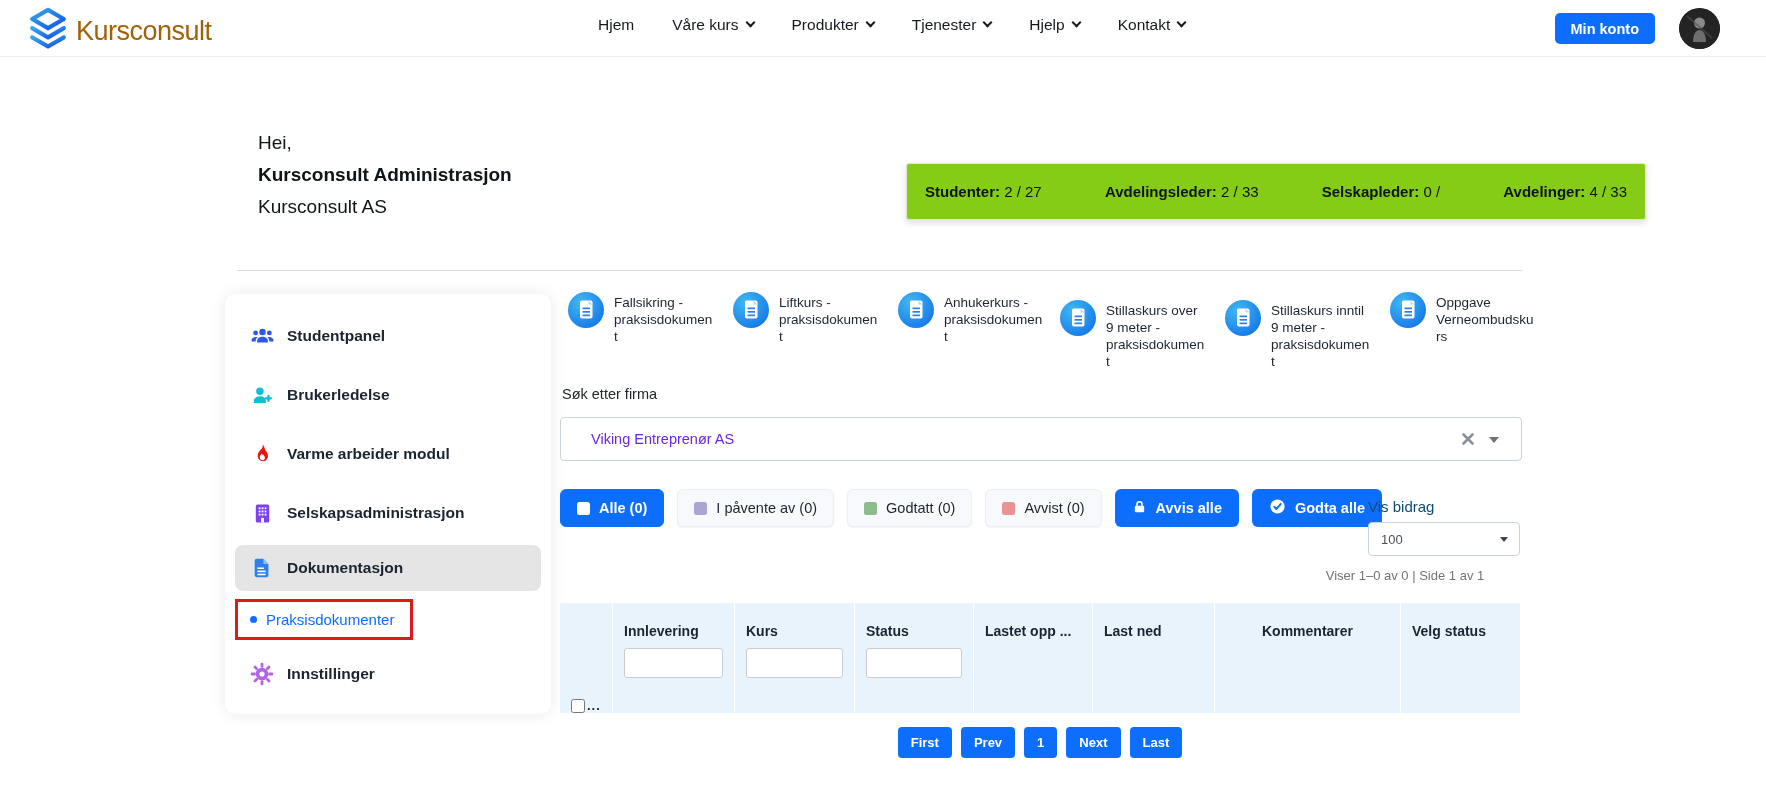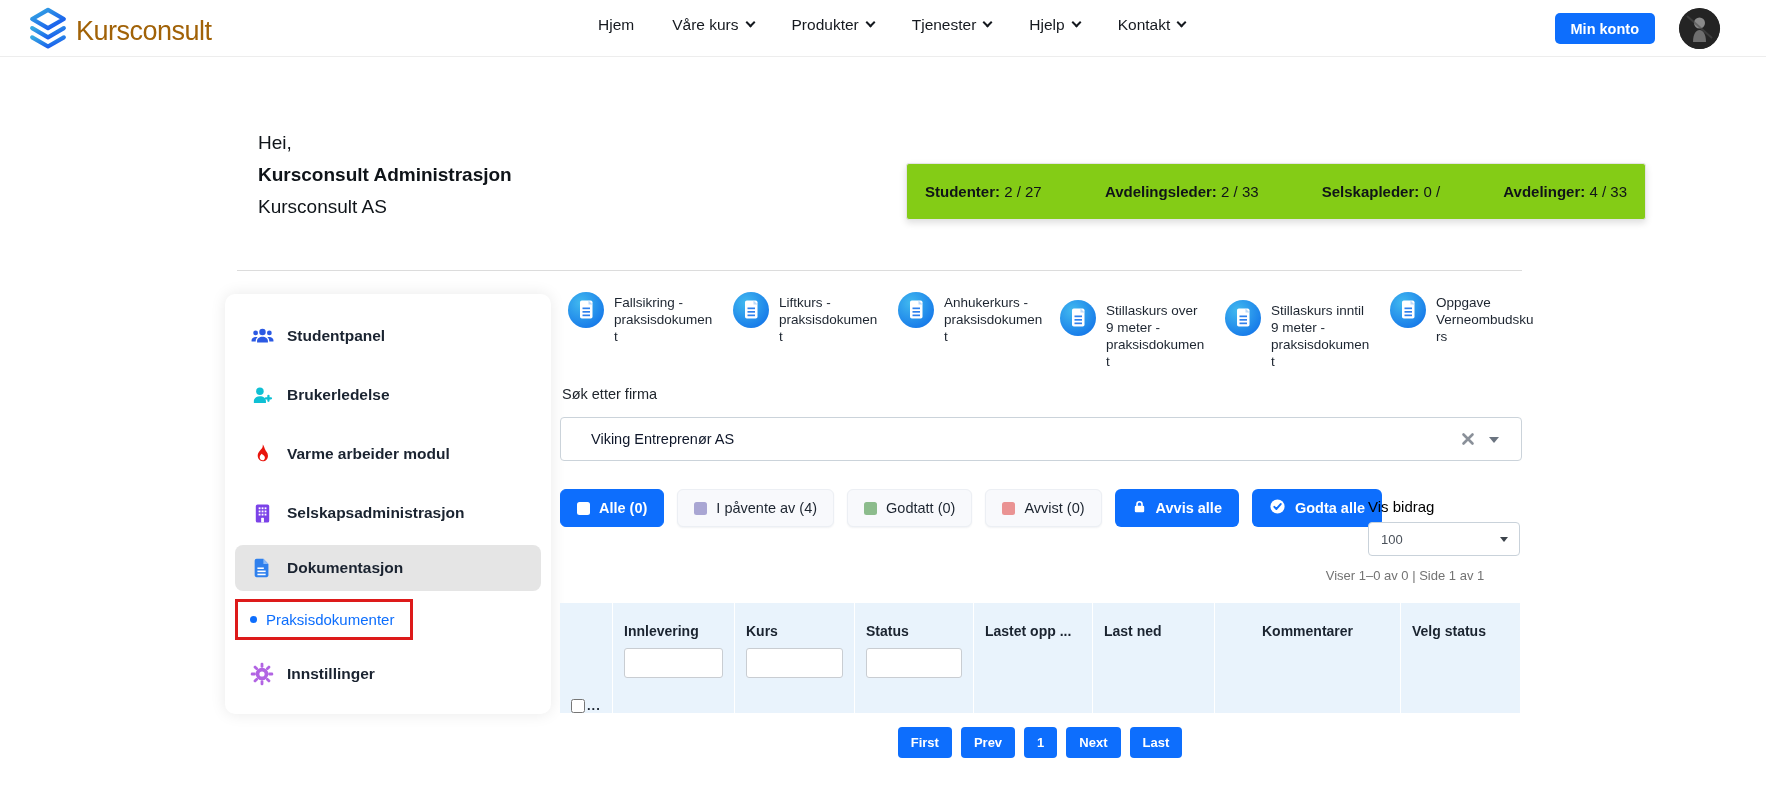--- a/index.html
+++ b/index.html
@@ -39,34 +39,34 @@
   .praksis-label { position:absolute; left:28px; font-size:15px; color:#0d6efd; white-space:nowrap; }
 
   
   .tiles { position:absolute; left:560px; top:292px; }
   .tile { position:absolute; top:0; width:158px; display:flex; gap:10px; align-items:flex-start; cursor:pointer; }
   .tile-txt { width:102px; font-size:13.5px; line-height:17px; color:#1d2530; overflow-wrap:anywhere; padding-top:2px; }
 
   
   .search-label { position:absolute; left:562px; top:386px; font-size:14.5px; color:#20262d; }
   .company-select { position:absolute; left:560px; top:417px; width:962px; height:44px; background:#fff; border:1px solid #cbd3da; border-radius:4px; display:flex; align-items:center; cursor:pointer; }
-  .company-value { margin-left:30px; font-size:14.5px; color:#0f172a; }
+  .company-value { margin-left:30px; font-size:14.5px; color:#6d28d9; }
   .clear-x { position:absolute; right:46px; top:14px; width:14px; height:14px; cursor:pointer; }
   .sel-caret { position:absolute; right:22px; top:19px; width:0; height:0; border-left:5px solid transparent; border-right:5px solid transparent; border-top:6px solid #6b7480; }
 
   
   .filterbar { position:absolute; left:560px; top:489px; display:flex; gap:13px; align-items:center; }
   .fbtn { height:38px; display:flex; align-items:center; gap:9px; border-radius:6px; font-size:14.5px; padding:0 16px; cursor:pointer; white-space:nowrap; }
   .fbtn-light { background:#f8f9fc; border:1px solid #eceff4; box-shadow:0 1px 2px rgba(20,30,60,.06); color:#1d2530; }
   .fbtn-primary { background:#0d6efd; color:#fff; font-weight:600; border:1px solid #0d6efd; }
   .swatch { width:13px; height:13px; border-radius:2.5px; flex:0 0 auto; }
   .action-btn { height:38px; display:flex; align-items:center; gap:9px; border-radius:6px; font-size:14.5px; font-weight:700; padding:0 17px; }
 
   
-  .visbidrag-label { position:absolute; left:1368px; top:498px; font-size:15px; color:#000000; }
+  .visbidrag-label { position:absolute; left:1368px; top:498px; font-size:15px; color:#0c4a6e; }
   .pagesize { position:absolute; left:1368px; top:522px; width:152px; height:34px; border:1px solid #c9d2da; border-radius:4px; background:#fff; display:flex; align-items:center; cursor:pointer; }
   .pagesize-value { margin-left:12px; font-size:13px; color:#4a5священ: }
   .pagesize-value { margin-left:12px; font-size:13px; color:#4a515a; }
   .ps-caret { position:absolute; right:11px; top:14px; width:0; height:0; border-left:4.5px solid transparent; border-right:4.5px solid transparent; border-top:5.5px solid #3c434b; }
   .summary { position:absolute; left:1290px; top:568px; width:230px; text-align:center; font-size:13px; color:#737373; }
 
   
   .table-head { position:absolute; left:560px; top:603px; width:960px; height:110px; display:flex; background:#e9f3fc; }
   .th { position:relative; height:110px; border-right:1px solid #fff; padding:20px 11px 0 11px; font-size:14px; font-weight:700; color:#1b2430; }
   .th:last-child { border-right:none; }
@@ -342,21 +342,21 @@
     <span class="sel-caret"></span>
   </div>
 
   <div class="filterbar">
     <div class="fbtn fbtn-primary">
       <span class="swatch" style="background: rgb(255, 255, 255);"></span>
       <span>Alle (0)</span>
     </div>
     <div class="fbtn fbtn-light">
       <span class="swatch" style="background: rgb(169, 166, 211);"></span>
-      <span>I påvente av (4)</span>
+      <span>I påvente av (0)</span>
     </div>
     <div class="fbtn fbtn-light">
       <span class="swatch" style="background: rgb(140, 188, 140);"></span>
       <span>Godtatt (0)</span>
     </div>
     <div class="fbtn fbtn-light">
       <span class="swatch" style="background: rgb(234, 147, 147);"></span>
       <span>Avvist (0)</span>
     </div>
     <button class="btn-blue action-btn">

